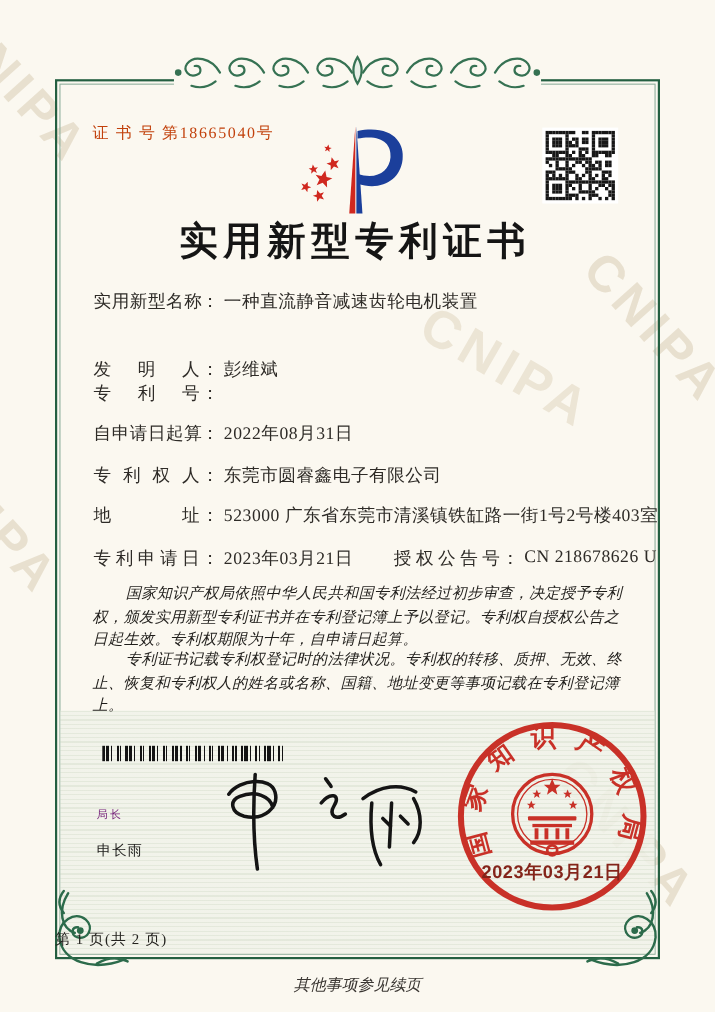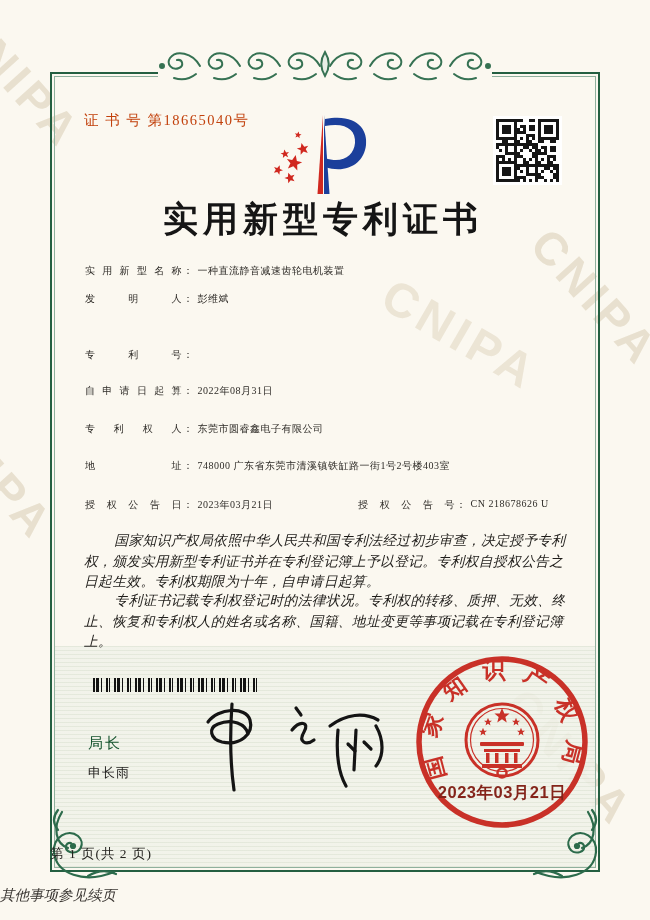--- a/index.html
+++ b/index.html
@@ -16,44 +16,44 @@
   .frame-inner{position:absolute;inset:2px;border:1px solid #8fb09d;}
   .bottom-strip{position:absolute;left:55px;top:646px;width:540px;height:221px;
       background:repeating-linear-gradient(0deg,#e0e6d8 0 1px,#f0f2e9 1px 4px);
       opacity:.85;z-index:2;}
   .ornament{position:absolute;z-index:4;}
   
   .txt{position:absolute;z-index:5;}
   .cert-no{left:84px;top:111px;font-size:14.5px;letter-spacing:1.5px;color:#c2410c;}
   .title{left:50px;width:546px;top:196px;text-align:center;font-size:35px;
          font-weight:700;letter-spacing:5px;color:#151515;}
-  .row{position:absolute;left:85px;display:flex;font-size:10px;letter-spacing:.5px;
+  .row{position:absolute;left:85px;display:flex;font-size:16px;letter-spacing:.5px;
        color:#2e2b27;z-index:5;white-space:nowrap;}
   .row .lbl{display:inline-block;width:97px;text-align:justify;text-align-last:justify;}
   .row .colon{margin:0 4px 0 1px;}
   .para{position:absolute;left:84px;width:484px;z-index:5;
         font-family:"DejaVu Serif",serif;font-style:italic;font-size:13.8px;
         line-height:20.5px;color:#1f1d1a;letter-spacing:.3px;text-indent:2.2em;}
   .barcode{position:absolute;left:93px;top:678px;width:167px;height:14px;z-index:5;
       background:repeating-linear-gradient(90deg,#131313 0 2px,transparent 2px 3px,
       #131313 3px 6px,transparent 6px 8px,#131313 8px 9px,transparent 9px 13px,
       #131313 13px 15px,transparent 15px 16px,#131313 16px 17px,transparent 17px 21px);}
   .director-label{left:88px;top:734px;font-family:"Liberation Sans",sans-serif;
-      font-size:15px;color:#14532d;letter-spacing:2px;}
+      font-size:10px;color:#701a75;letter-spacing:2px;}
   .director-name{left:88px;top:764px;font-family:"Liberation Sans",sans-serif;
       font-size:13px;color:#22211f;letter-spacing:1px;}
   .signature{position:absolute;left:188px;top:696px;z-index:6;}
   .qr{position:absolute;left:493px;top:116px;background:#fff;padding:3px;z-index:5;
       display:grid;grid-template-columns:repeat(21,3px);grid-auto-rows:3px;}
   .qr span.d{background:#161616;}
   .logo{position:absolute;left:262px;top:108px;z-index:5;}
   .seal{position:absolute;left:412px;top:652px;z-index:7;opacity:.93;}
   .page-info{left:50px;width:434px;top:845px;text-align:left;font-size:13.5px;
       color:#24231f;letter-spacing:1px;z-index:5;}
-  .footer-note{left:0;width:650px;top:886px;text-align:left;z-index:5;
+  .footer-note{left:0;width:650px;top:886px;text-align:center;z-index:5;
       font-family:"DejaVu Serif",serif;font-style:italic;font-size:14.5px;color:#3a3632;}
 </style>
 </head>
 <body>
 
 <div class="page">
 
   <div class="wm" style="left:-18px;top:0px">CNIPA</div>
   <div class="wm" style="left:560px;top:218px">CNIPA</div>
   <div class="wm" style="left:-45px;top:392px">CNIPA</div>
@@ -576,21 +576,21 @@
       <span class="d"></span>
     </div>
 
   <div class="txt title">实用新型专利证书</div>
 
   <div class="row" style="top:264px">
     <span class="lbl">实用新型名称</span>
       <span class="colon">：</span>
     <span class="val">一种直流静音减速齿轮电机装置</span>
   </div>
-  <div class="row" style="top:292px">
+  <div class="row" style="top:326px">
     <span class="lbl">发明人</span>
       <span class="colon">：</span>
     <span class="val">彭维斌</span>
   </div>
   <div class="row" style="top:348px">
     <span class="lbl">专利号</span>
       <span class="colon">：</span>
   </div>
   <div class="row" style="top:384px">
     <span class="lbl">自申请日起算</span>
@@ -598,24 +598,24 @@
     <span class="val">2022年08月31日</span>
   </div>
   <div class="row" style="top:422px">
     <span class="lbl">专利权人</span>
       <span class="colon">：</span>
     <span class="val">东莞市圆睿鑫电子有限公司</span>
   </div>
   <div class="row" style="top:459px">
     <span class="lbl">地址</span>
       <span class="colon">：</span>
-    <span class="val">748000 广东省东莞市清溪镇铁缸路一街1号2号楼403室</span>
+    <span class="val">523000 广东省东莞市清溪镇铁缸路一街1号2号楼403室</span>
   </div>
   <div class="row" style="top:498px">
-    <span class="lbl">授权公告日</span>
+    <span class="lbl">专利申请日</span>
       <span class="colon">：</span>
     <span class="val">2023年03月21日</span>
   </div>
   <div class="row" style="left:358px;top:498px">
     <span class="lbl">授权公告号</span>
       <span class="colon">：</span>
     <span class="val">CN 218678626 U</span>
   </div>
 
   <div class="para" style="top:590px">专利证书记载专利权登记时的法律状况。专利权的转移、质押、无效、终止、恢复和专利权人的姓名或名称、国籍、地址变更等事项记载在专利登记簿上。</div>

